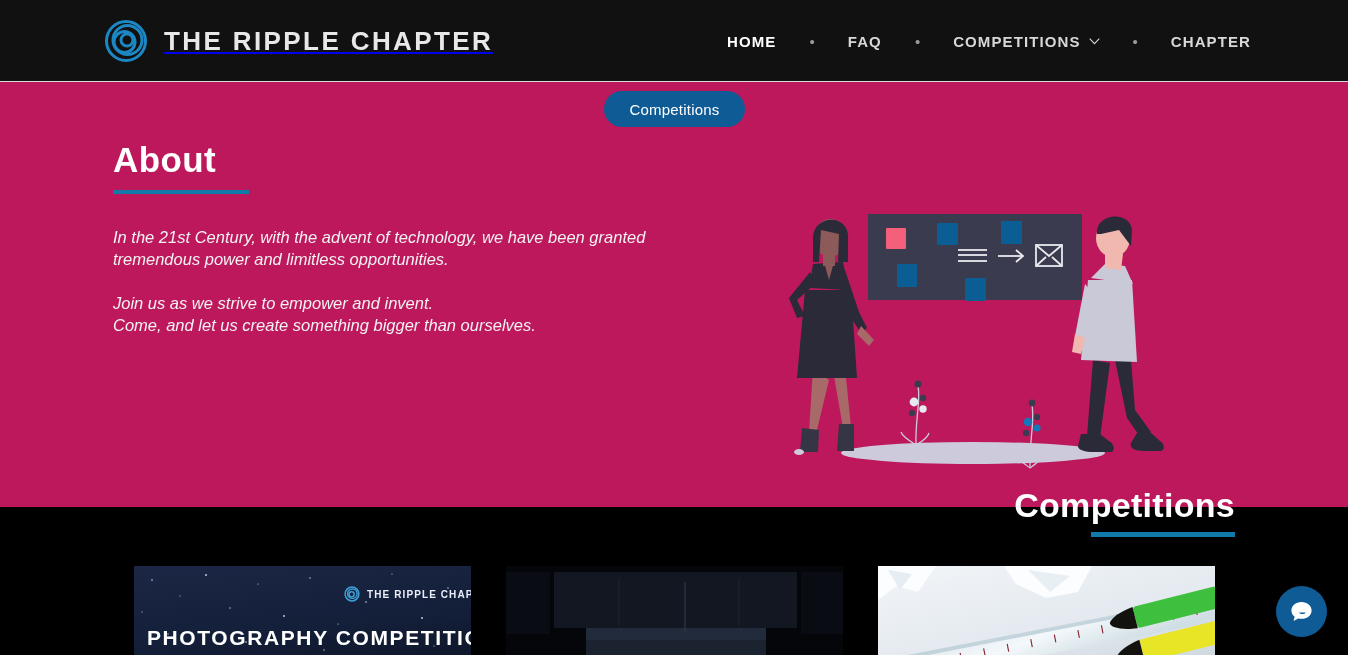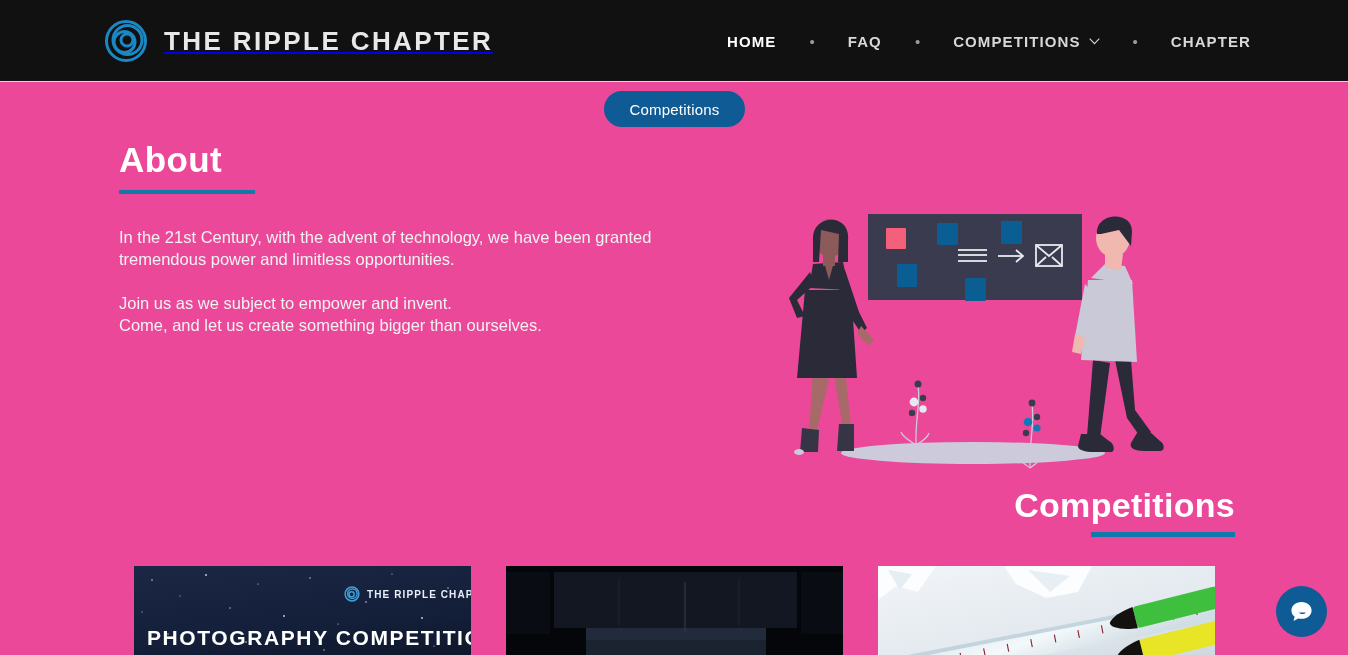--- a/index.html
+++ b/index.html
@@ -10,22 +10,22 @@
     height: 655px;
     overflow: hidden;
     background: #000000;
     font-family: "Liberation Sans", sans-serif;
     -webkit-font-smoothing: antialiased;
   }
 
   #page {
     position: relative;
     width: 1348px;
-    height: 655px;
-    background: #ec4899;
+    height: 507px;
+    background: #be185d;
   }
 
   
   #header {
     position: absolute;
     left: 0; top: 0;
     width: 1348px;
     height: 82px;
     background: #111111;
     border-bottom: 1px solid #d9d9d9;
@@ -87,34 +87,34 @@
     border: none;
     border-radius: 18px;
     color: #ffffff;
     font-family: "Liberation Sans", sans-serif;
     font-size: 15px;
     letter-spacing: 0.2px;
     cursor: pointer;
   }
 
   
-  #about-section { position: absolute; left: 119px; top: 138px; width: 600px; }
+  #about-section { position: absolute; left: 113px; top: 138px; width: 600px; }
   #about-title {
     color: #ffffff;
     font-size: 35px;
     font-weight: 700;
     letter-spacing: 0.4px;
     line-height: 44px;
   }
   #about-rule {
     margin-top: 8px;
     width: 136px; height: 4px;
     background: #1279ab;
   }
-  #about-body { margin-top: 32px; }
+  #about-body { margin-top: 32px; font-style: italic; }
   .about-para {
     color: #f2f2f2;
     font-size: 16.5px;
     line-height: 22px;
     margin-bottom: 22px;
     max-width: 570px;
   }
   .about-para:last-child { margin-bottom: 0; }
 
   
@@ -238,21 +238,21 @@
     </nav>
   </header>
 
   <button id="competitions-pill">Competitions</button>
 
   <section id="about-section">
     <h1 id="about-title">About</h1>
     <div id="about-rule"></div>
     <div id="about-body">
       <p class="about-para">In the 21st Century, with the advent of technology, we have been granted tremendous power and limitless opportunities.</p>
-      <p class="about-para" style="white-space:pre-line;">Join us as we subject to empower and invent.
+      <p class="about-para" style="white-space:pre-line;">Join us as we strive to empower and invent.
 Come, and let us create something bigger than ourselves.</p>
     </div>
   </section>
 
   <div id="illustration">
     <svg viewBox="0 0 410 275" width="410" height="275">
 
       <ellipse cx="198" cy="253" rx="132" ry="11" fill="#cdcbdb"></ellipse>
 
       <rect x="93" y="14" width="214" height="86" fill="#3b3b4f"></rect>

